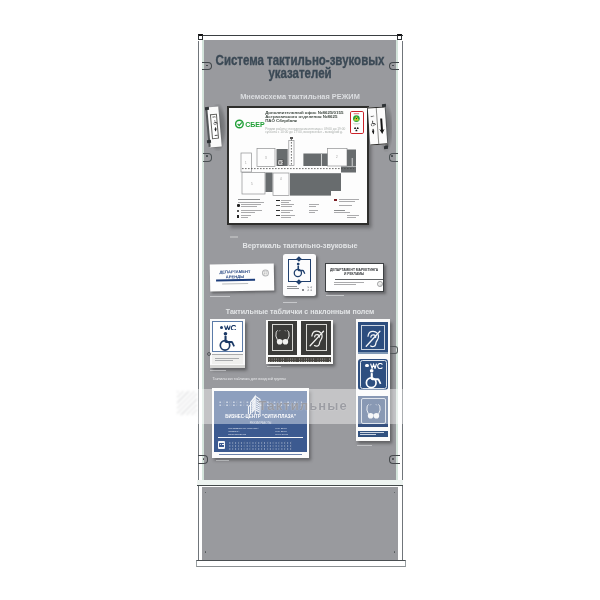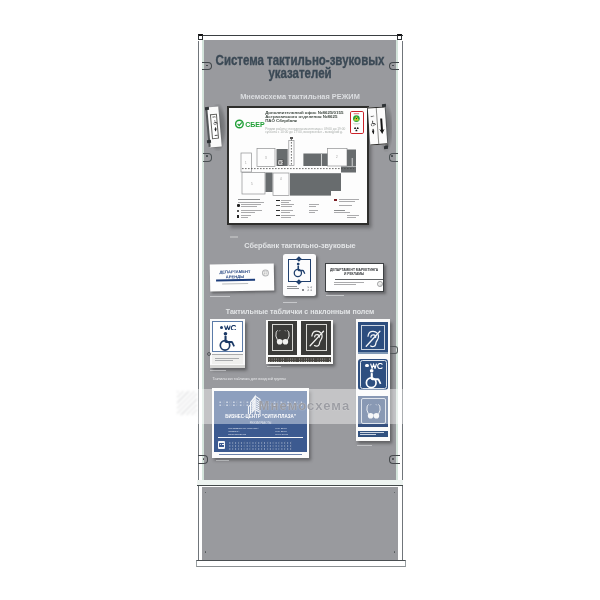--- a/index.html
+++ b/index.html
@@ -262,21 +262,21 @@
 </div>
 
 <div class="abs" style="left:381.8px;top:103.8px;width:4.2px;height:3.4px;background:#2f3336;transform:rotate(-4deg);"></div>
 <div class="abs" style="left:383.6px;top:146.2px;width:4.2px;height:3.4px;background:#2f3336;transform:rotate(-4deg);"></div>
 
 <div class="abs" style="left:388.6px;top:152.8px;width:8.8px;height:6.8px;border:1.3px solid #4a5053;border-right:none;border-radius:4px 0 0 4px;"></div>
 <div class="abs" style="left:391px;top:155.4px;width:1.7px;height:1.7px;background:#43494c;border-radius:50%;"></div>
 
 <div class="abs" style="left:229.6px;top:236.2px;width:8px;height:2.2px;background:#b4b5b7;"></div>
 
-<div class="abs" style="left:204px;top:240.9px;width:192px;text-align:center;font-weight:bold;font-size:7.3px;color:#e3e5e7;">Сбербанк тактильно-звуковые</div>
+<div class="abs" style="left:204px;top:240.9px;width:192px;text-align:center;font-weight:bold;font-size:7.3px;color:#e3e5e7;">Вертикаль тактильно-звуковые</div>
 
 <div class="abs" style="left:209.6px;top:264.4px;width:64px;height:26.6px;background:#fdfdfd;transform:rotate(-1.1deg);box-shadow:1.5px 2px 2.5px rgba(40,40,42,0.45);">
   <div class="abs" style="left:0;top:5.2px;width:50px;text-align:center;font-weight:bold;font-size:4.1px;line-height:5px;color:#1d3e7c;">ДЕПАРТАМЕНТ<br>АРЕНДЫ</div>
   <div class="abs" style="left:6px;top:15.4px;width:38.6px;height:2px;background:#1d3e7c;"></div>
   <div class="abs" style="left:12px;top:19.4px;width:26px;height:1px;background:#b9bcbe;"></div>
   <div class="abs" style="left:51.6px;top:5.8px;width:7.4px;height:7.4px;border-radius:50%;border:1px solid #b5b6b8;background:#ededeb;box-sizing:border-box;">
     <svg width="4.6" height="4.6" viewBox="0 0 24 24" style="position:absolute;left:0.7px;top:0.7px;">
           <g color="#a9aaac">
             <use href="#spk"></use>
           </g>
@@ -462,15 +462,15 @@
 <div class="abs" style="left:197.6px;top:455.4px;width:9.8px;height:6.8px;border:1.3px solid #45494c;border-left:none;border-radius:0 4px 4px 0;"></div>
 <div class="abs" style="left:202.6px;top:458.2px;width:1.8px;height:1.8px;background:#43474a;border-radius:50%;"></div>
 
 <div class="abs" style="left:388.8px;top:455.4px;width:9.8px;height:6.8px;border:1.3px solid #45494c;border-right:none;border-radius:4px 0 0 4px;"></div>
 <div class="abs" style="left:391.8px;top:458.2px;width:1.8px;height:1.8px;background:#43474a;border-radius:50%;"></div>
 
 <div class="abs" style="left:0;top:389.4px;width:600px;height:35px;background:rgba(255,255,255,0.42);"></div>
 
 <div class="abs" style="left:177px;top:391px;width:20px;height:24px;opacity:0.22;background:repeating-linear-gradient(135deg, #96989c 0 1.6px, rgba(0,0,0,0) 1.6px 3.8px);filter:blur(1.2px);"></div>
 
-<div class="abs" style="left:258.6px;top:397.6px;font-weight:bold;font-size:13px;letter-spacing:1.1px;color:rgba(143,145,152,0.85);text-shadow:0 0 1.2px rgba(255,255,255,0.6);">Мнемосхема</div>
+<div class="abs" style="left:258.6px;top:397.6px;font-weight:bold;font-size:13px;letter-spacing:1.1px;color:rgba(143,145,152,0.85);text-shadow:0 0 1.2px rgba(255,255,255,0.6);">Тактильные</div>
 
 </div>
 
 </body></html>

